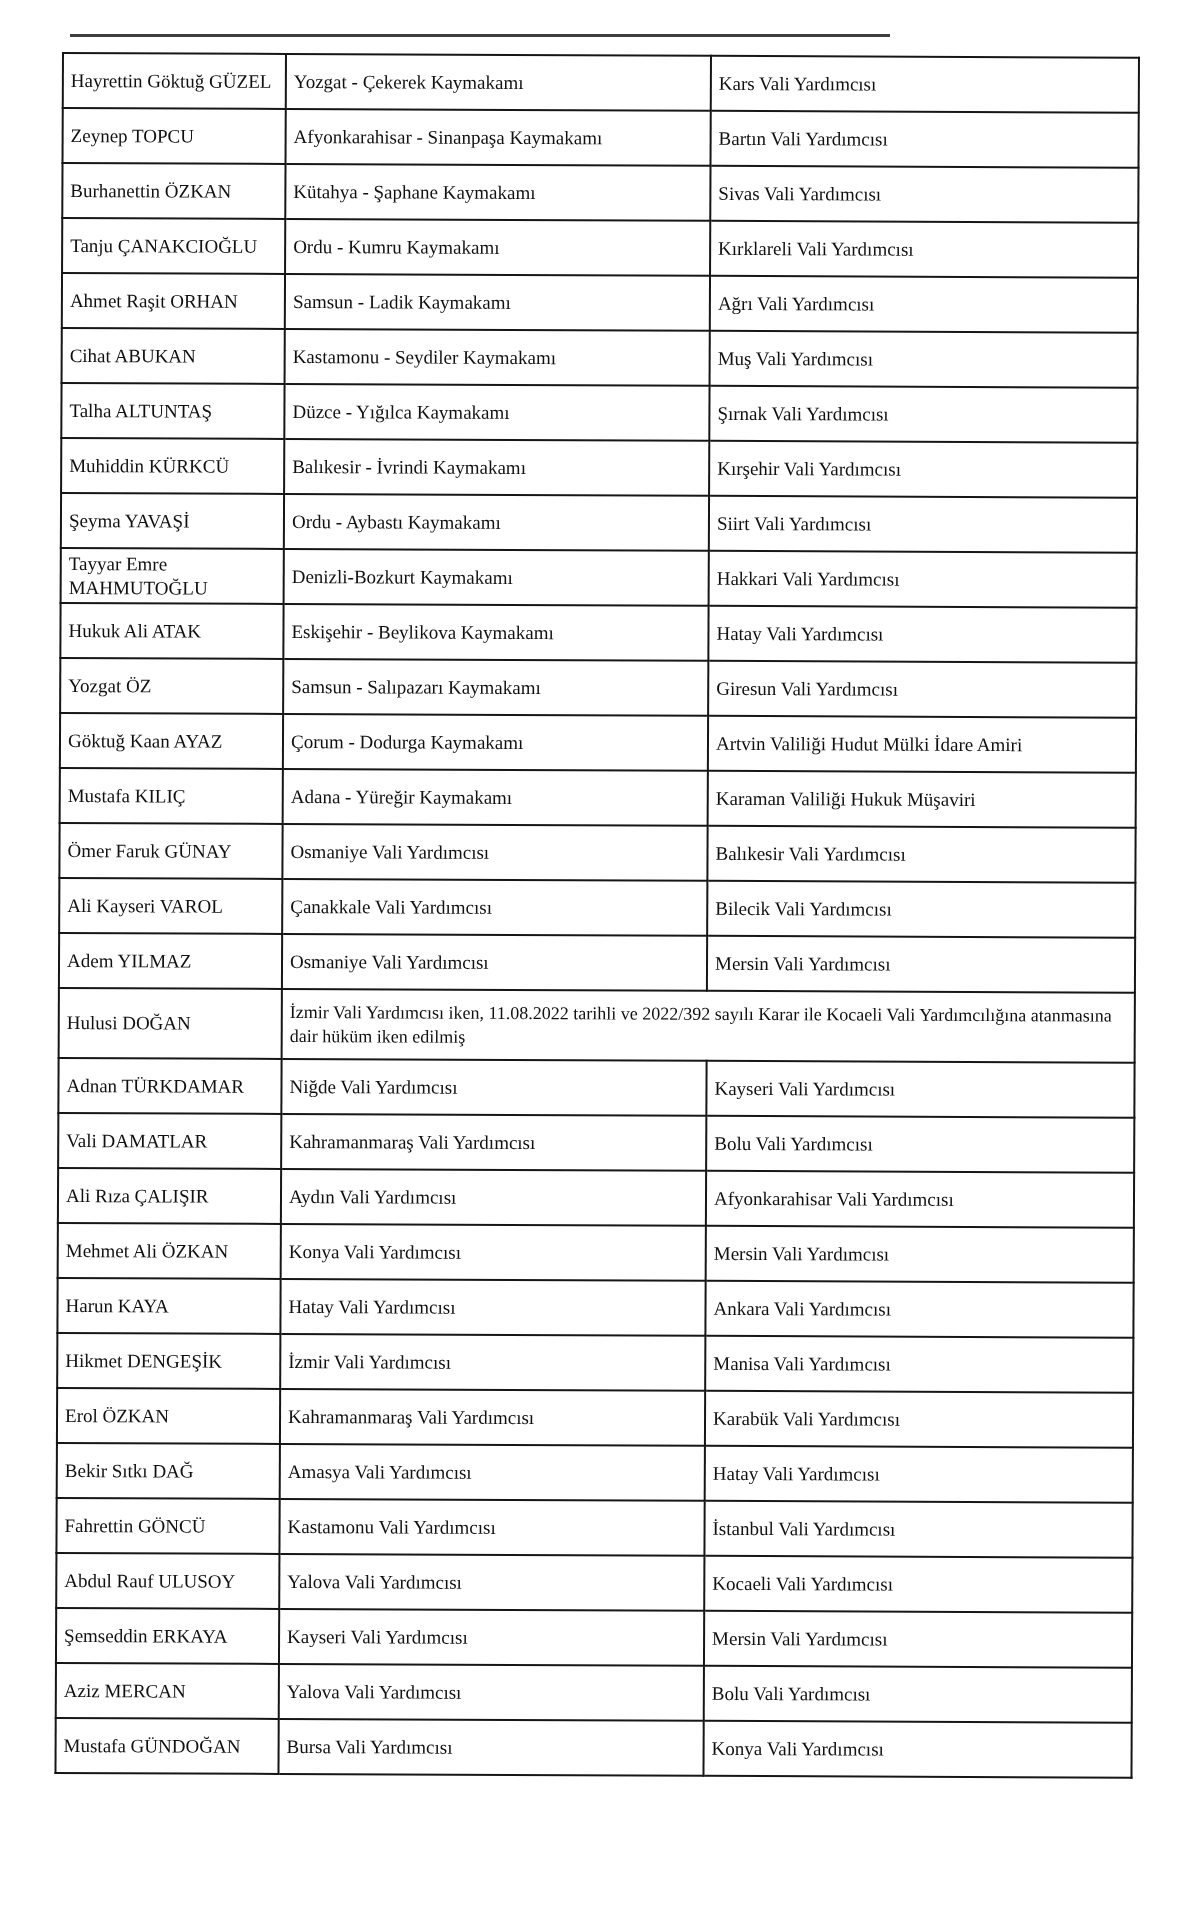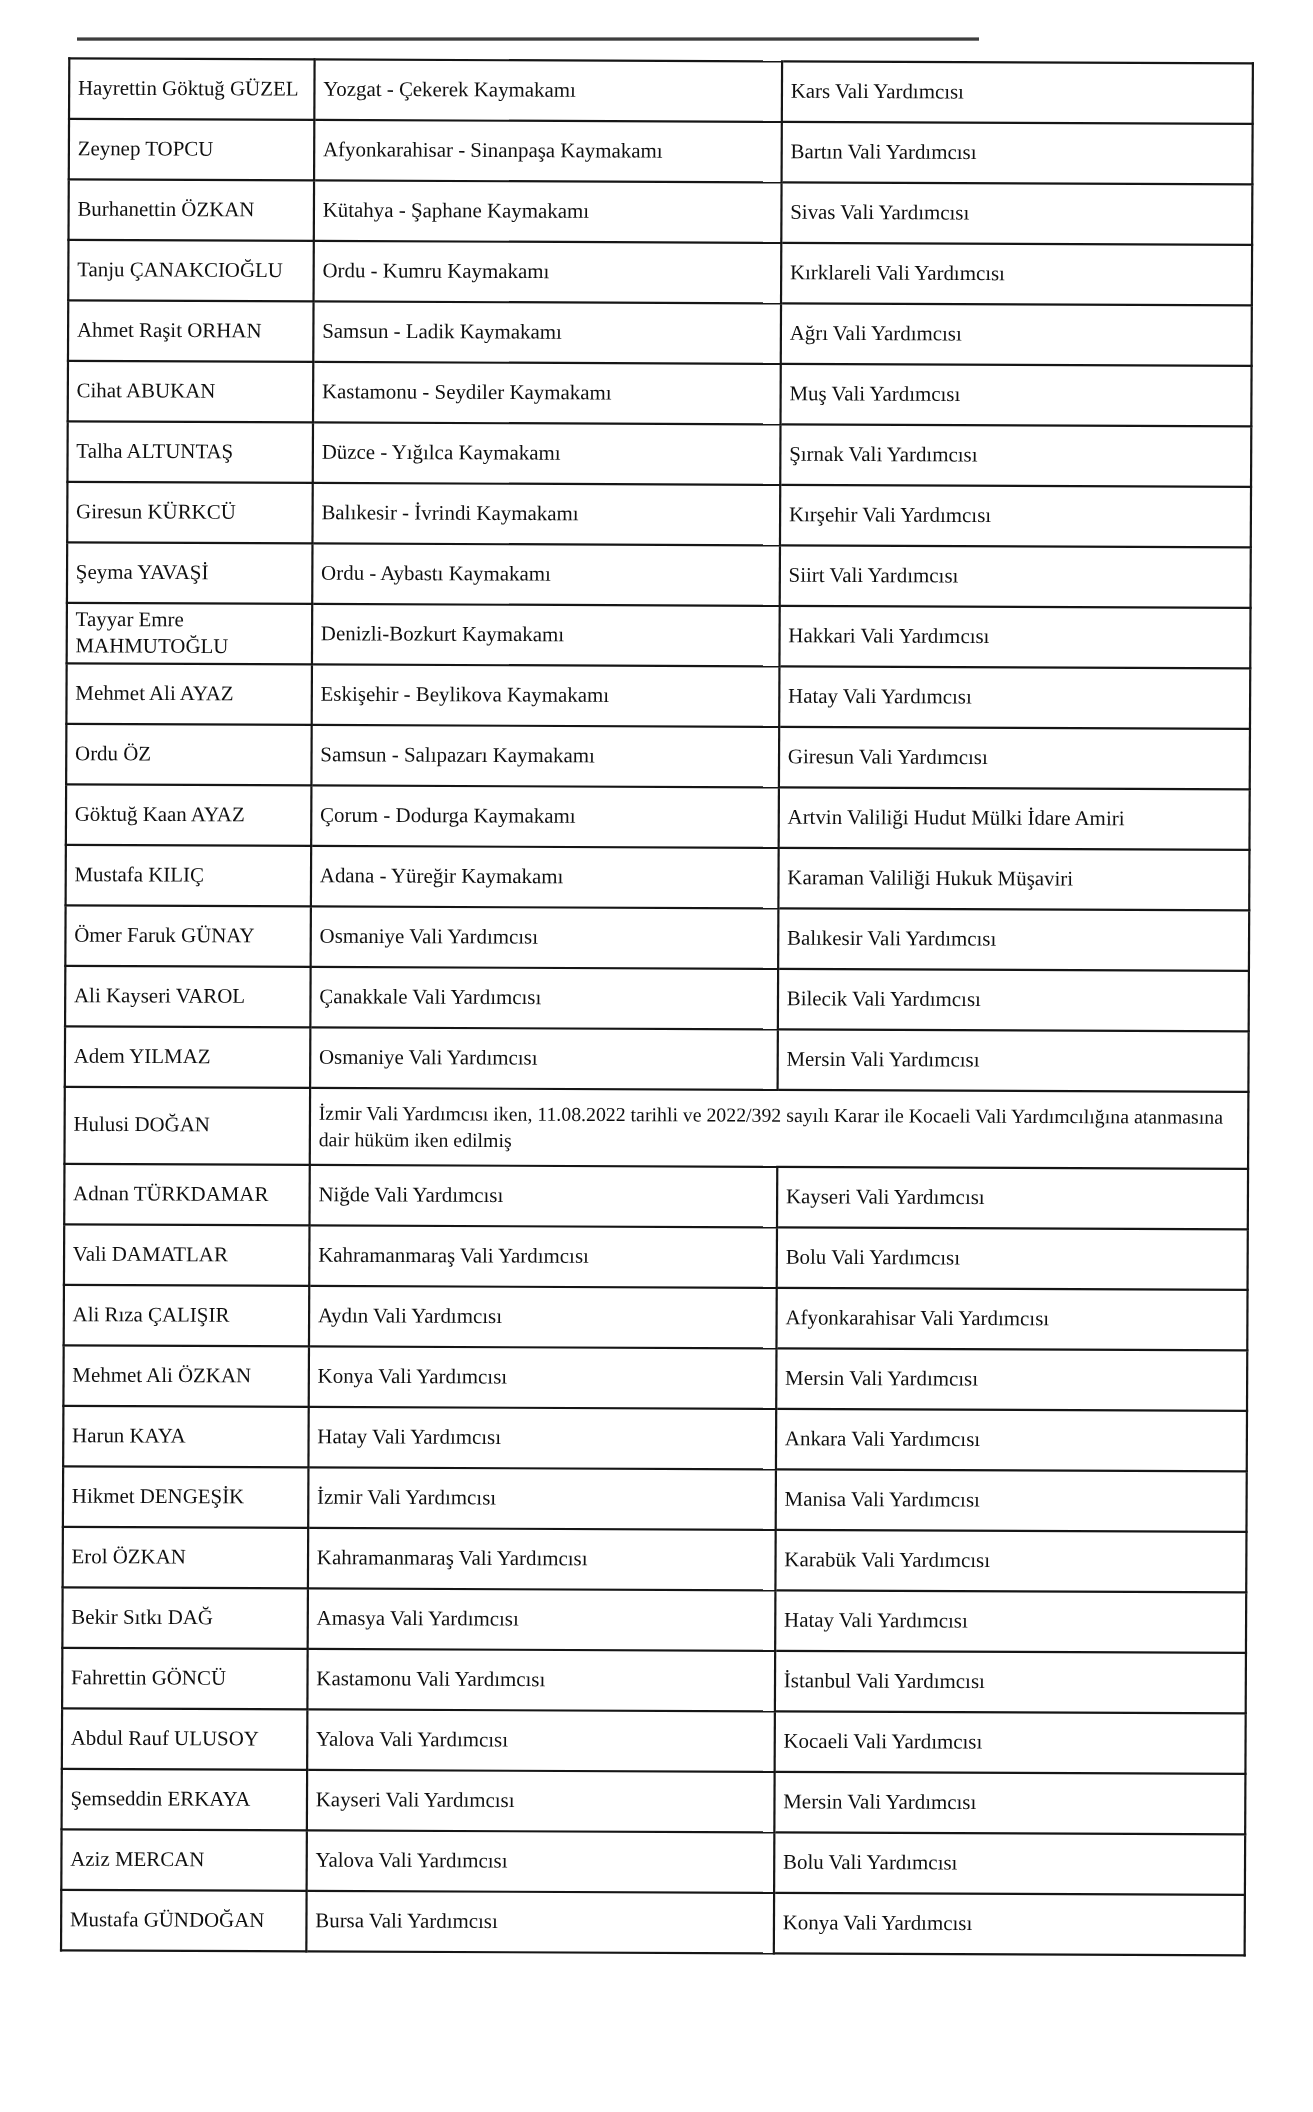--- a/index.html
+++ b/index.html
@@ -83,41 +83,41 @@
         <td>Cihat ABUKAN</td>
         <td>Kastamonu - Seydiler Kaymakamı</td>
         <td>Muş Vali Yardımcısı</td>
       </tr>
       <tr class="normal-row">
         <td>Talha ALTUNTAŞ</td>
         <td>Düzce - Yığılca Kaymakamı</td>
         <td>Şırnak Vali Yardımcısı</td>
       </tr>
       <tr class="normal-row">
-        <td>Giresun KÜRKCÜ</td>
+        <td>Muhiddin KÜRKCÜ</td>
         <td>Balıkesir - İvrindi Kaymakamı</td>
         <td>Kırşehir Vali Yardımcısı</td>
       </tr>
       <tr class="normal-row">
         <td>Şeyma YAVAŞİ</td>
         <td>Ordu - Aybastı Kaymakamı</td>
         <td>Siirt Vali Yardımcısı</td>
       </tr>
       <tr class="normal-row">
         <td>Tayyar Emre MAHMUTOĞLU</td>
         <td>Denizli-Bozkurt Kaymakamı</td>
         <td>Hakkari Vali Yardımcısı</td>
       </tr>
       <tr class="normal-row">
-        <td>Mehmet Ali AYAZ</td>
+        <td>Hukuk Ali ATAK</td>
         <td>Eskişehir - Beylikova Kaymakamı</td>
         <td>Hatay Vali Yardımcısı</td>
       </tr>
       <tr class="normal-row">
-        <td>Ordu ÖZ</td>
+        <td>Yozgat ÖZ</td>
         <td>Samsun - Salıpazarı Kaymakamı</td>
         <td>Giresun Vali Yardımcısı</td>
       </tr>
       <tr class="normal-row">
         <td>Göktuğ Kaan AYAZ</td>
         <td>Çorum - Dodurga Kaymakamı</td>
         <td>Artvin Valiliği Hudut Mülki İdare Amiri</td>
       </tr>
       <tr class="normal-row">
         <td>Mustafa KILIÇ</td>

